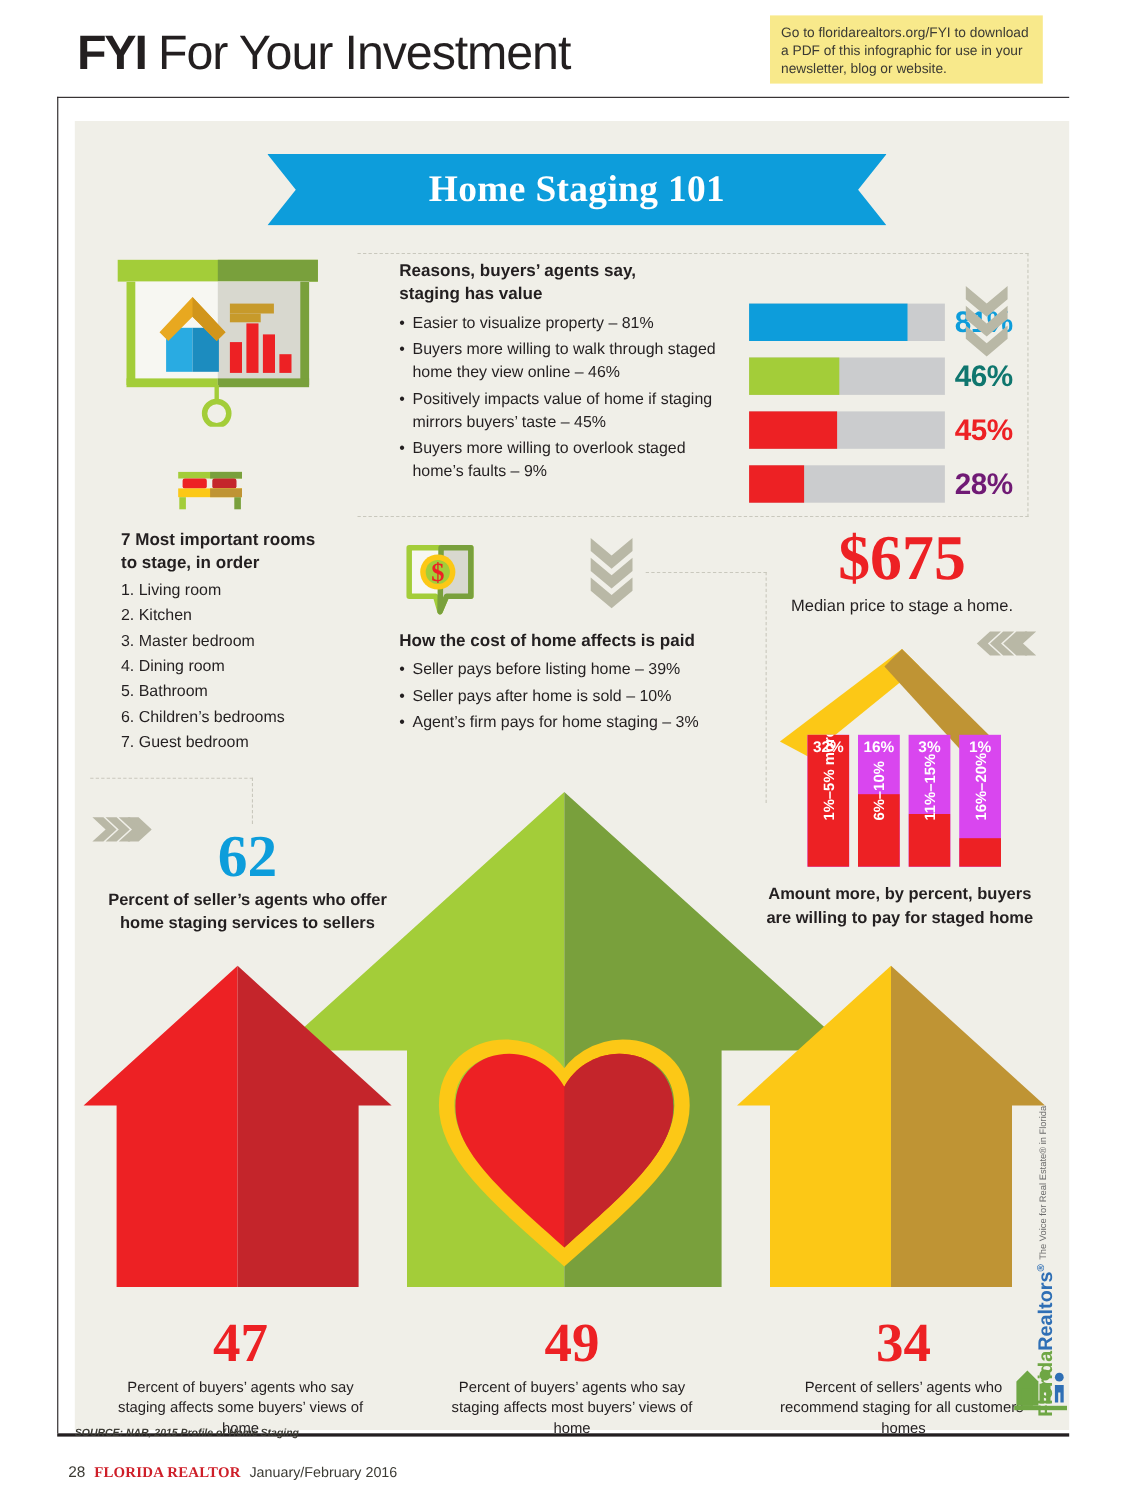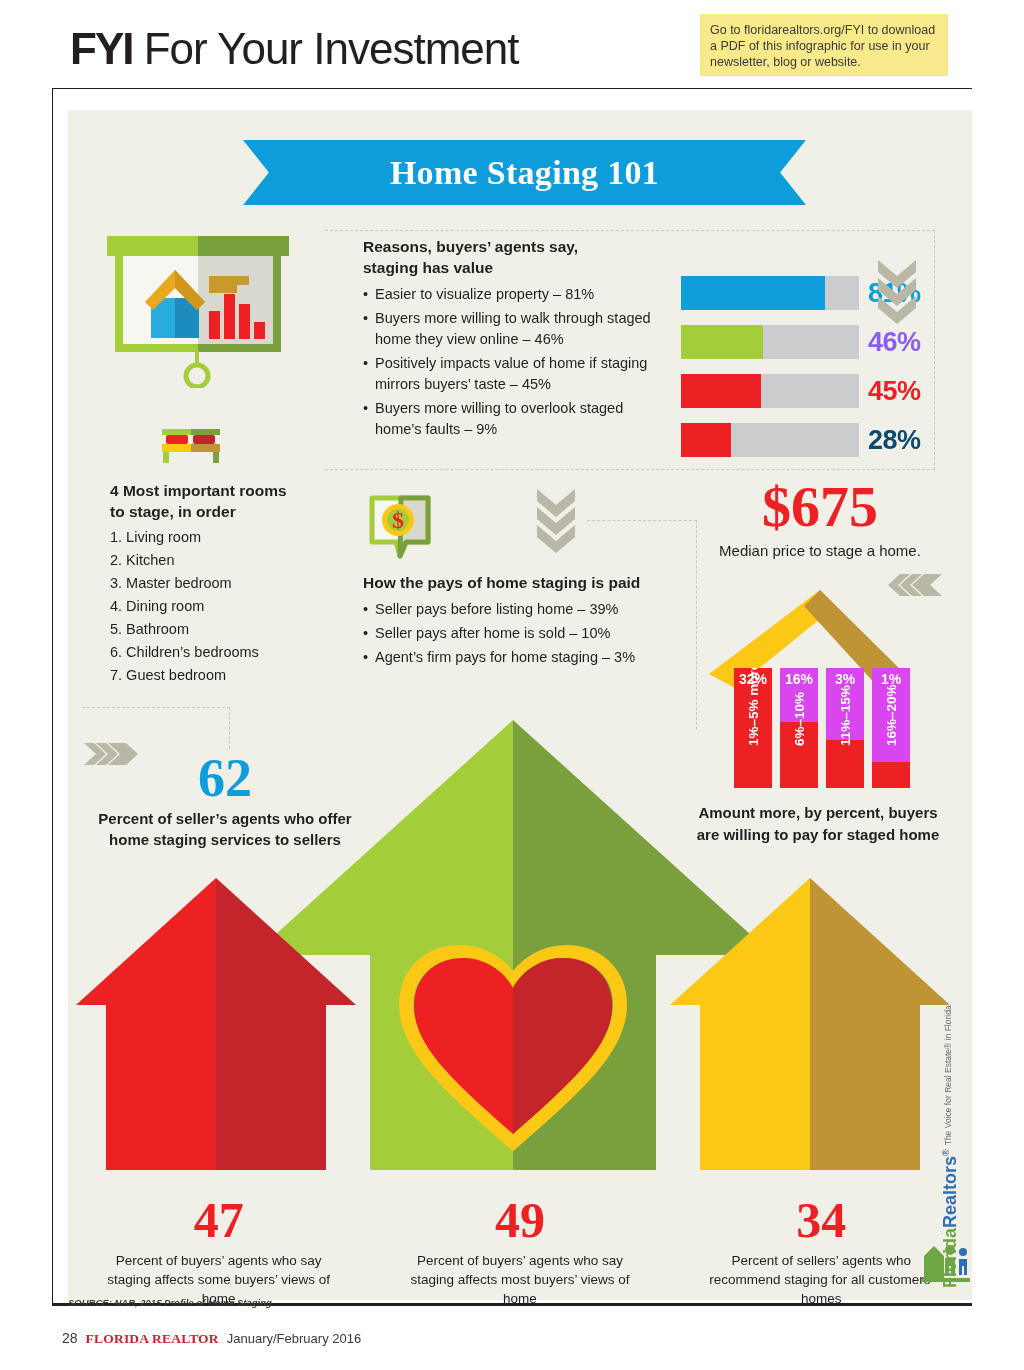--- a/index.html
+++ b/index.html
@@ -198,49 +198,49 @@
     <div class="bar-row">
       <div class="bar-track">
         <div class="bar-fill" style="width:81%;background:#0D9DDB"></div>
       </div>
       <div class="bar-pct" style="color:#0D9DDB">81%</div>
     </div>
     <div class="bar-row">
       <div class="bar-track">
         <div class="bar-fill" style="width:46%;background:#A3CD39"></div>
       </div>
-      <div class="bar-pct" style="color:#8b5cf6">46%</div>
+      <div class="bar-pct" style="color:#0f766e">46%</div>
     </div>
     <div class="bar-row">
       <div class="bar-track">
         <div class="bar-fill" style="width:45%;background:#ED2124"></div>
       </div>
       <div class="bar-pct" style="color:#ED2124">45%</div>
     </div>
     <div class="bar-row">
       <div class="bar-track">
         <div class="bar-fill" style="width:28%;background:#ED2124"></div>
       </div>
-      <div class="bar-pct" style="color:#0c4a6e">28%</div>
+      <div class="bar-pct" style="color:#701a75">28%</div>
     </div>
   </div>
 
   <div class="chev" style="left:876px;top:258px;">
     <svg width="42" height="68" viewBox="0 0 42 68">
       <g fill="#B9B8A6">
         <polygon points="2,2 21,18 40,2 40,14 21,30 2,14"></polygon>
         <polygon points="2,20 21,36 40,20 40,32 21,48 2,32"></polygon>
         <polygon points="2,38 21,54 40,38 40,50 21,66 2,50"></polygon>
       </g>
     </svg>
   </div>
 
   <div class="rooms">
     <div class="h-blk">
-      <div>4 Most important rooms</div>
+      <div>7 Most important rooms</div>
       <div>to stage, in order</div>
     </div>
     <ol>
       <li>1. Living room</li>
       <li>2. Kitchen</li>
       <li>3. Master bedroom</li>
       <li>4. Dining room</li>
       <li>5. Bathroom</li>
       <li>6. Children’s bedrooms</li>
       <li>7. Guest bedroom</li>
@@ -263,21 +263,21 @@
         <polygon points="2,2 21,18 40,2 40,14 21,30 2,14"></polygon>
         <polygon points="2,20 21,36 40,20 40,32 21,48 2,32"></polygon>
         <polygon points="2,38 21,54 40,38 40,50 21,66 2,50"></polygon>
       </g>
     </svg>
   </div>
 
   <div class="cost-dash"></div>
 
   <div class="cost">
-    <div class="h-blk">How the pays of home staging is paid</div>
+    <div class="h-blk">How the cost of home affects is paid</div>
     <ul class="bullets">
       <li>Seller pays before listing home – 39%</li>
       <li>Seller pays after home is sold – 10%</li>
       <li>Agent’s firm pays for home staging – 3%</li>
     </ul>
   </div>
 
   <div class="price-wrap">
     <div class="price">$675</div>
     <div class="price-cap">Median price to stage a home.</div>

